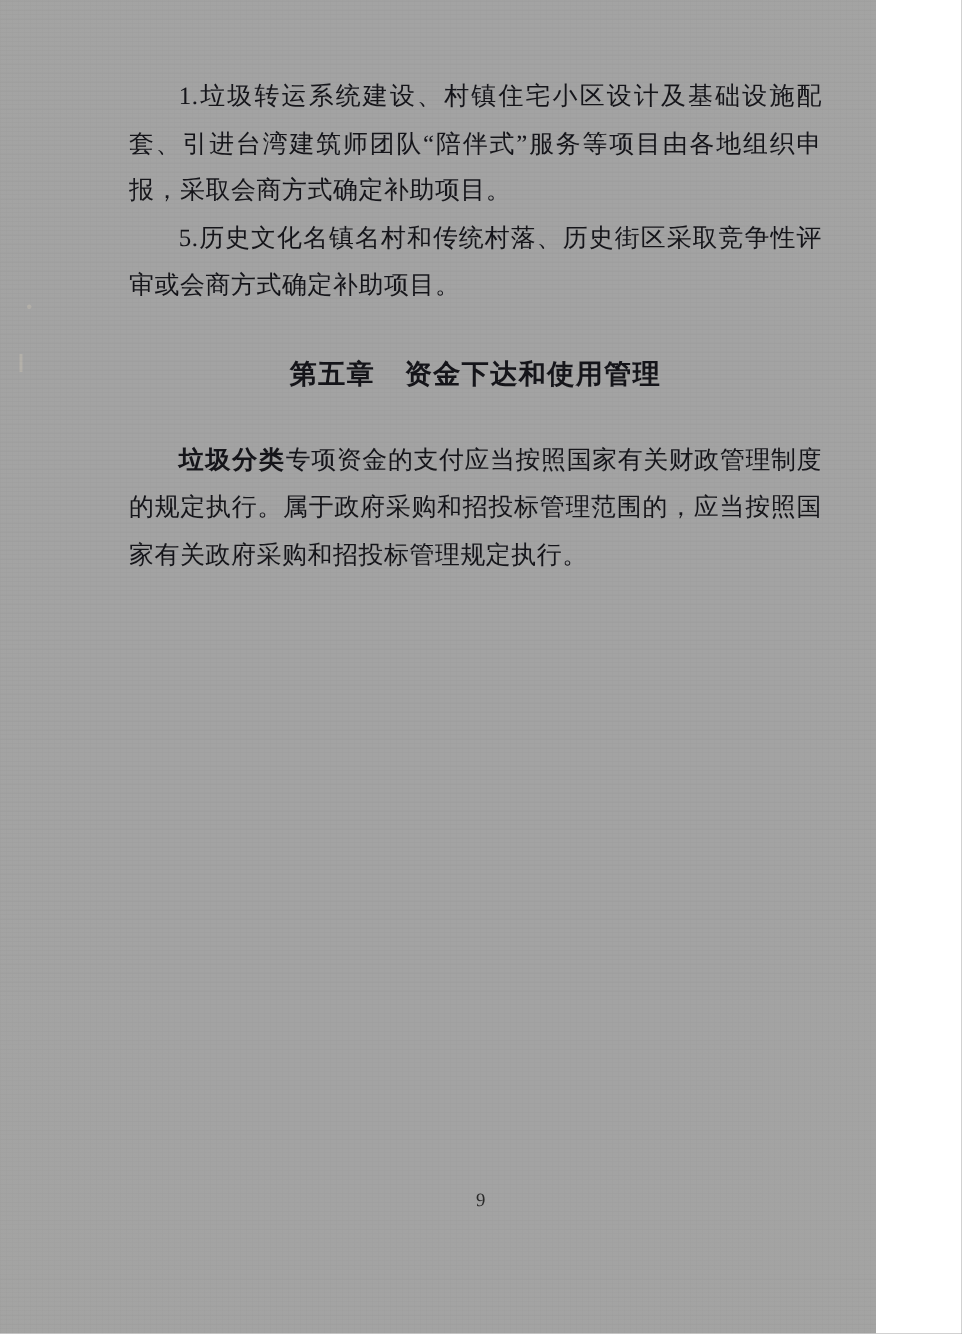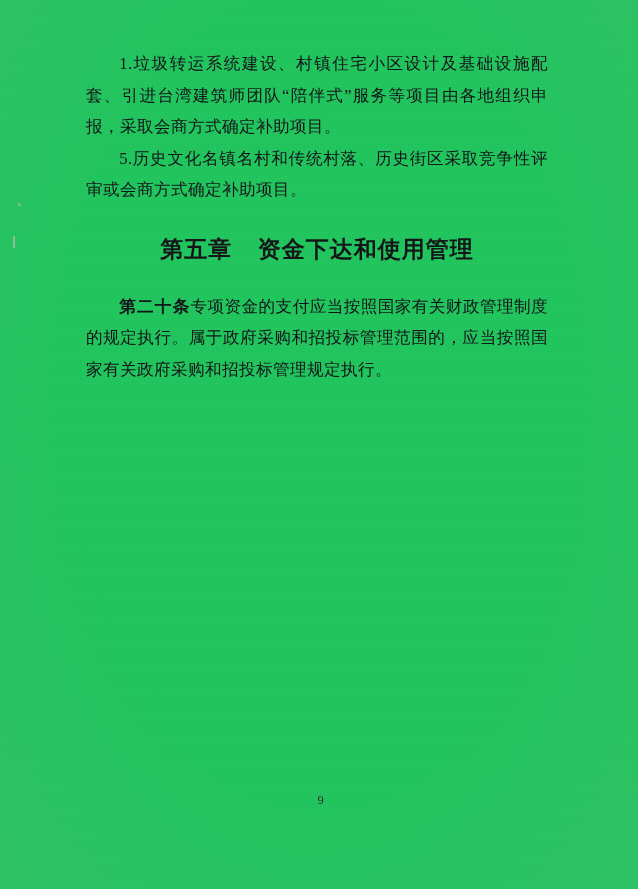--- a/index.html
+++ b/index.html
@@ -11,23 +11,23 @@
     height: 889px;
     background: #ffffff;
     font-family: "Liberation Serif", "DejaVu Serif", serif;
     color: #1a1a1a;
     overflow: hidden;
     position: relative;
   }
   .page {
     position: absolute;
     left: 0; top: 0;
-    width: 638px;
+    width: 584px;
     height: 889px;
-    background: #22c55e;
+    background: #a3a3a3;
   }
   .scan-tint {
     position: absolute;
     inset: 0;
     background:
       radial-gradient(ellipse at 50% 45%, rgba(255,255,255,0.0) 55%, rgba(170,170,160,0.10) 100%);
     pointer-events: none;
   }
   .content {
     position: absolute;
@@ -43,21 +43,21 @@
     text-align: justify;
     text-justify: inter-ideograph;
     color: #15151a;
   }
   .indent2 {
     text-indent: 2em;
   }
   .chapter-title {
     text-align: center;
     font-weight: bold;
-    font-size: 23px;
+    font-size: 18px;
     line-height: 31px;
     letter-spacing: 1px;
     margin-top: 28px;
     margin-bottom: 26px;
   }
   .chapter-title .gap {
     display: inline-block;
     width: 1.1em;
   }
   .art-label {
@@ -108,21 +108,21 @@
     <p class="indent2">1.垃圾转运系统建设、村镇住宅小区设计及基础设施配套、引进台湾建筑师团队“陪伴式”服务等项目由各地组织申报，采取会商方式确定补助项目。</p>
     <p class="indent2">5.历史文化名镇名村和传统村落、历史街区采取竞争性评审或会商方式确定补助项目。</p>
 
     <p class="chapter-title">
       <span>第五章</span><span class="gap"></span><span>资金下达和使用管理</span>
     </p>
 
 
 
     <p class="indent2">
-      <span class="art-label">第二十条</span><span class="gap"></span><span class="art-body">专项资金的支付应当按照国家有关财政管理制度的规定执行。属于政府采购和招投标管理范围的，应当按照国家有关政府采购和招投标管理规定执行。</span>
+      <span class="art-label">垃圾分类</span><span class="gap"></span><span class="art-body">专项资金的支付应当按照国家有关财政管理制度的规定执行。属于政府采购和招投标管理范围的，应当按照国家有关政府采购和招投标管理规定执行。</span>
     </p>
 
   </div>
 
   <div class="page-number">9</div>
 
   <div class="noise"></div>
 </div>
 
 </body></html>

